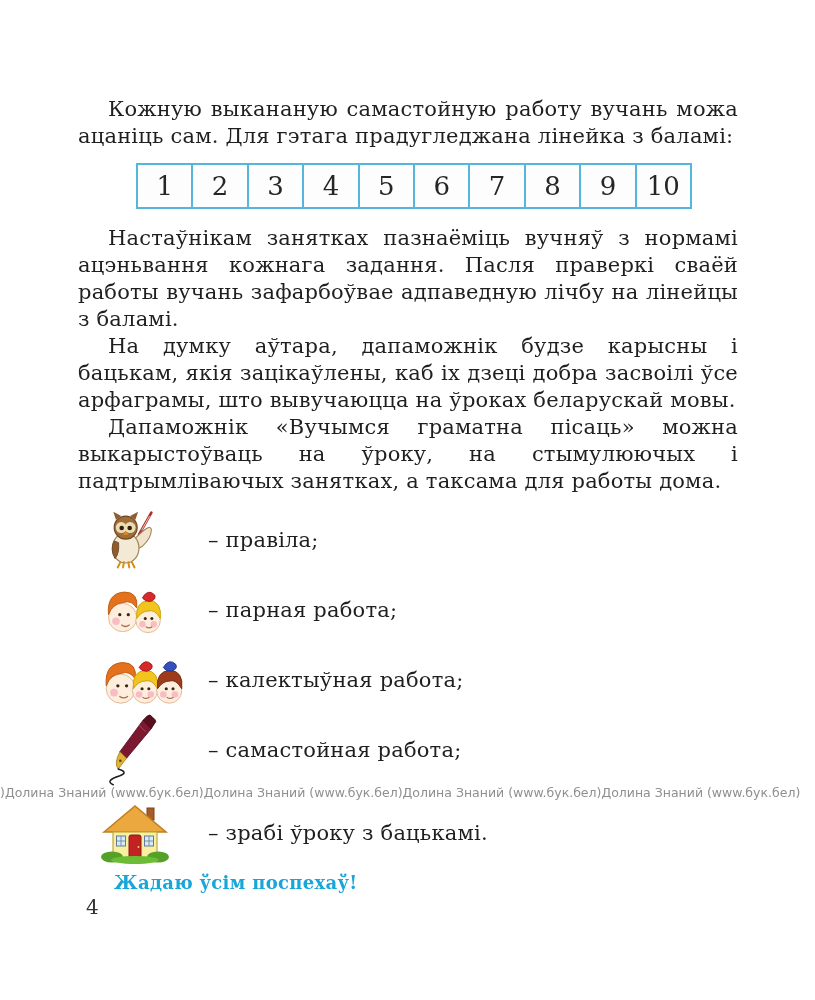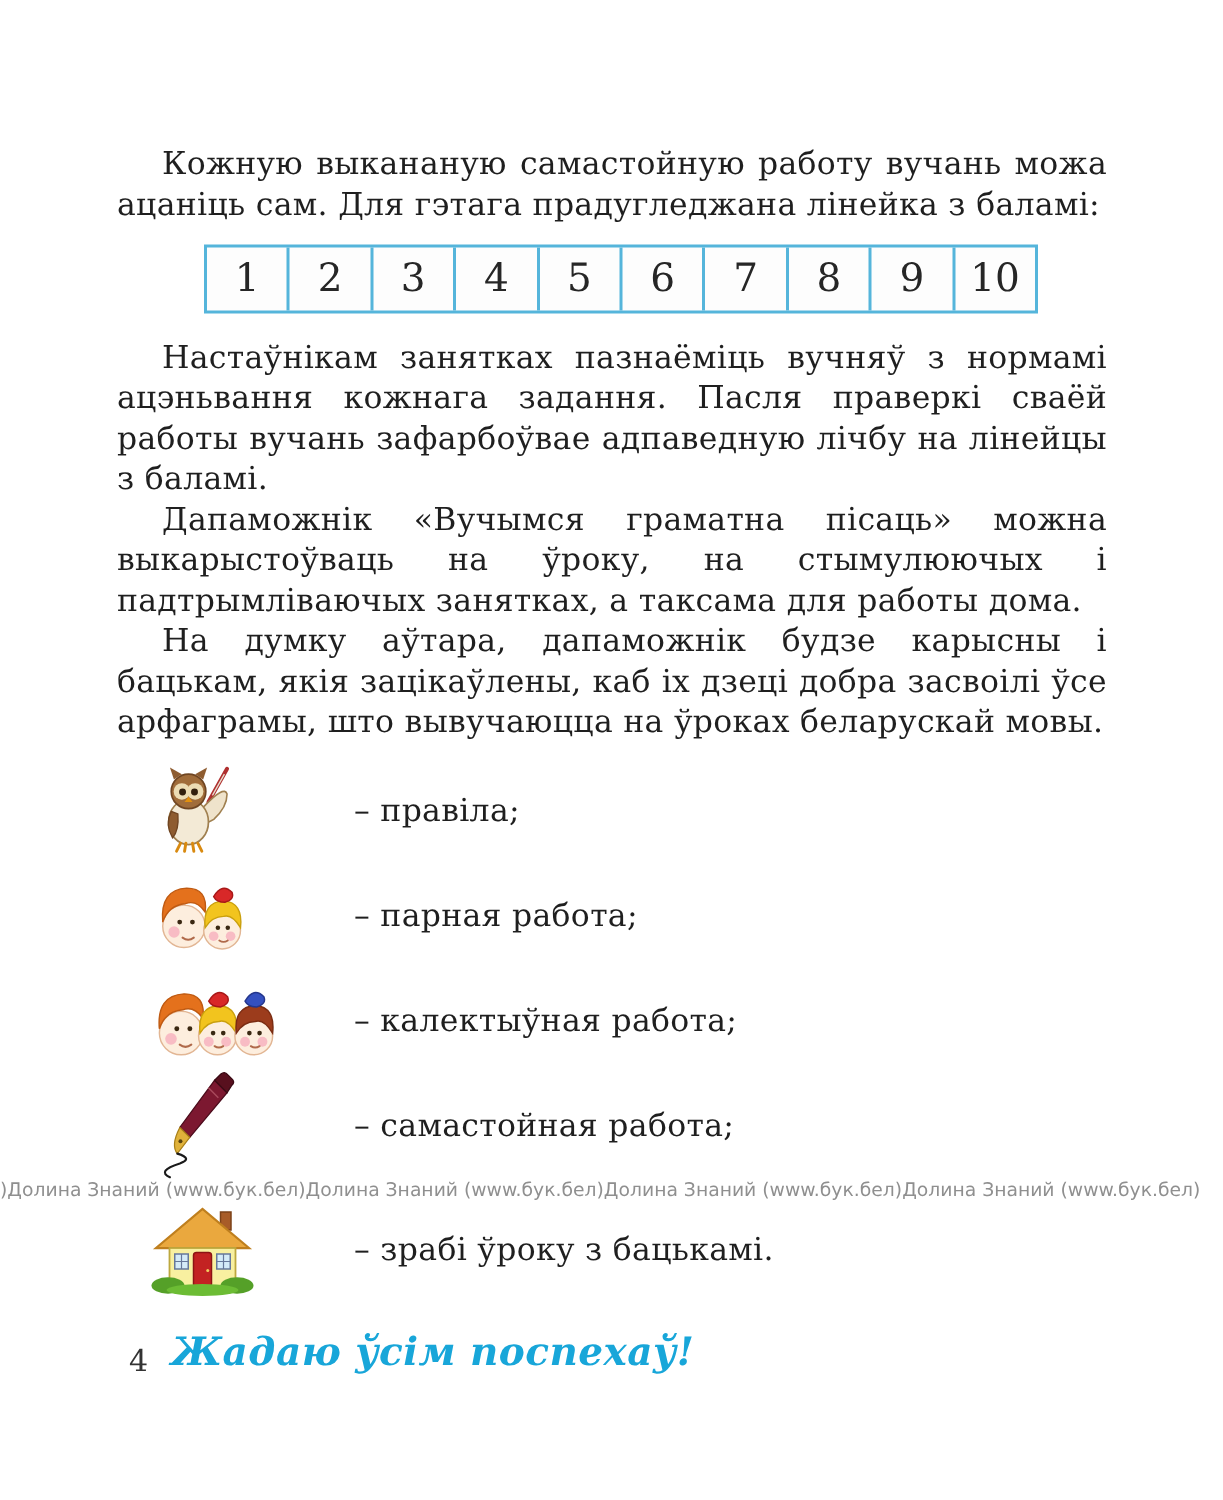--- a/index.html
+++ b/index.html
@@ -21,27 +21,27 @@
   .ruler{
     display:flex;width:552px;height:42px;margin:13px 0 16px 58px;
     border:2px solid var(--accent-blue);background:#fdfdfd;box-sizing:content-box;
   }
   .ruler .cell{
     flex:1;display:flex;align-items:center;justify-content:center;
     border-right:2px solid var(--accent-blue);font-size:26px;color:#262626;
   }
   .ruler .cell:last-child{border-right:none;}
   .legend{margin-top:10px;}
-  .legend-row{display:flex;align-items:center;height:70px;gap:28px;}
+  .legend-row{display:flex;align-items:center;height:70px;}
   .legend-row.last{margin-top:13px;}
   .legend-icon{width:130px;box-sizing:border-box;padding-left:22px;display:flex;align-items:center;}
   .legend-icon svg{display:block;}
   .legend-label{font-size:21px;letter-spacing:.2px;}
   .footer-wish{
-    margin:19px 0 0 36px;font-size:26px;font-weight:bold;font-style:italic;
+    margin:4px 0 0 36px;font-size:18px;font-weight:bold;
     color:var(--footer-blue);letter-spacing:.3px;
   }
   .watermark-row{
     position:absolute;top:784px;left:0;right:0;height:16px;
     display:flex;align-items:center;justify-content:space-between;
     padding-right:26px;box-sizing:border-box;
     font-family:"DejaVu Sans","Liberation Sans",sans-serif;
     font-size:12.5px;color:var(--wm-grey);white-space:nowrap;
   }
   .page-number{position:absolute;left:86px;top:895px;font-size:20px;color:#333;}
@@ -81,22 +81,22 @@
         </div>
       <div class="cell">
           <span>9</span>
         </div>
       <div class="cell">
           <span>10</span>
         </div>
     </div>
 
     <p class="body-par">Настаўнікам занятках пазнаёміць вучняў з нормамі ацэньвання кожнага задання. Пасля праверкі сваёй работы вучань зафарбоўвае адпаведную лічбу на лінейцы з баламі.</p>
+    <p class="body-par">На думку аўтара, дапаможнік будзе карысны і бацькам, якія зацікаўлены, каб іх дзеці добра засвоілі ўсе арфаграмы, што вывучаюцца на ўроках беларускай мовы.</p>
     <p class="body-par">Дапаможнік «Вучымся граматна пісаць» можна выкарыстоўваць на ўроку, на стымулюючых і падтрымліваючых занятках, а таксама для работы дома.</p>
-    <p class="body-par">На думку аўтара, дапаможнік будзе карысны і бацькам, якія зацікаўлены, каб іх дзеці добра засвоілі ўсе арфаграмы, што вывучаюцца на ўроках беларускай мовы.</p>
 
     <div class="legend">
 
       <div class="legend-row">
         <span class="legend-icon">
           <svg width="62" height="68" viewBox="0 0 70 72">
             <line x1="44" y1="30" x2="58" y2="5" stroke="#b03030" stroke-width="3" stroke-linecap="round"></line>
             <line x1="47" y1="25" x2="56" y2="9" stroke="#e8e0d0" stroke-width="1"></line>
             <path d="M40 34 Q56 17 58 24 Q58 34 48 43 Q42 47 37 45 Z" fill="#efe3cb" stroke="#a08050" stroke-width="1.2"></path>
             <ellipse cx="29" cy="45" rx="15" ry="17" fill="#f3ead6" stroke="#a08050" stroke-width="1.3"></ellipse>

